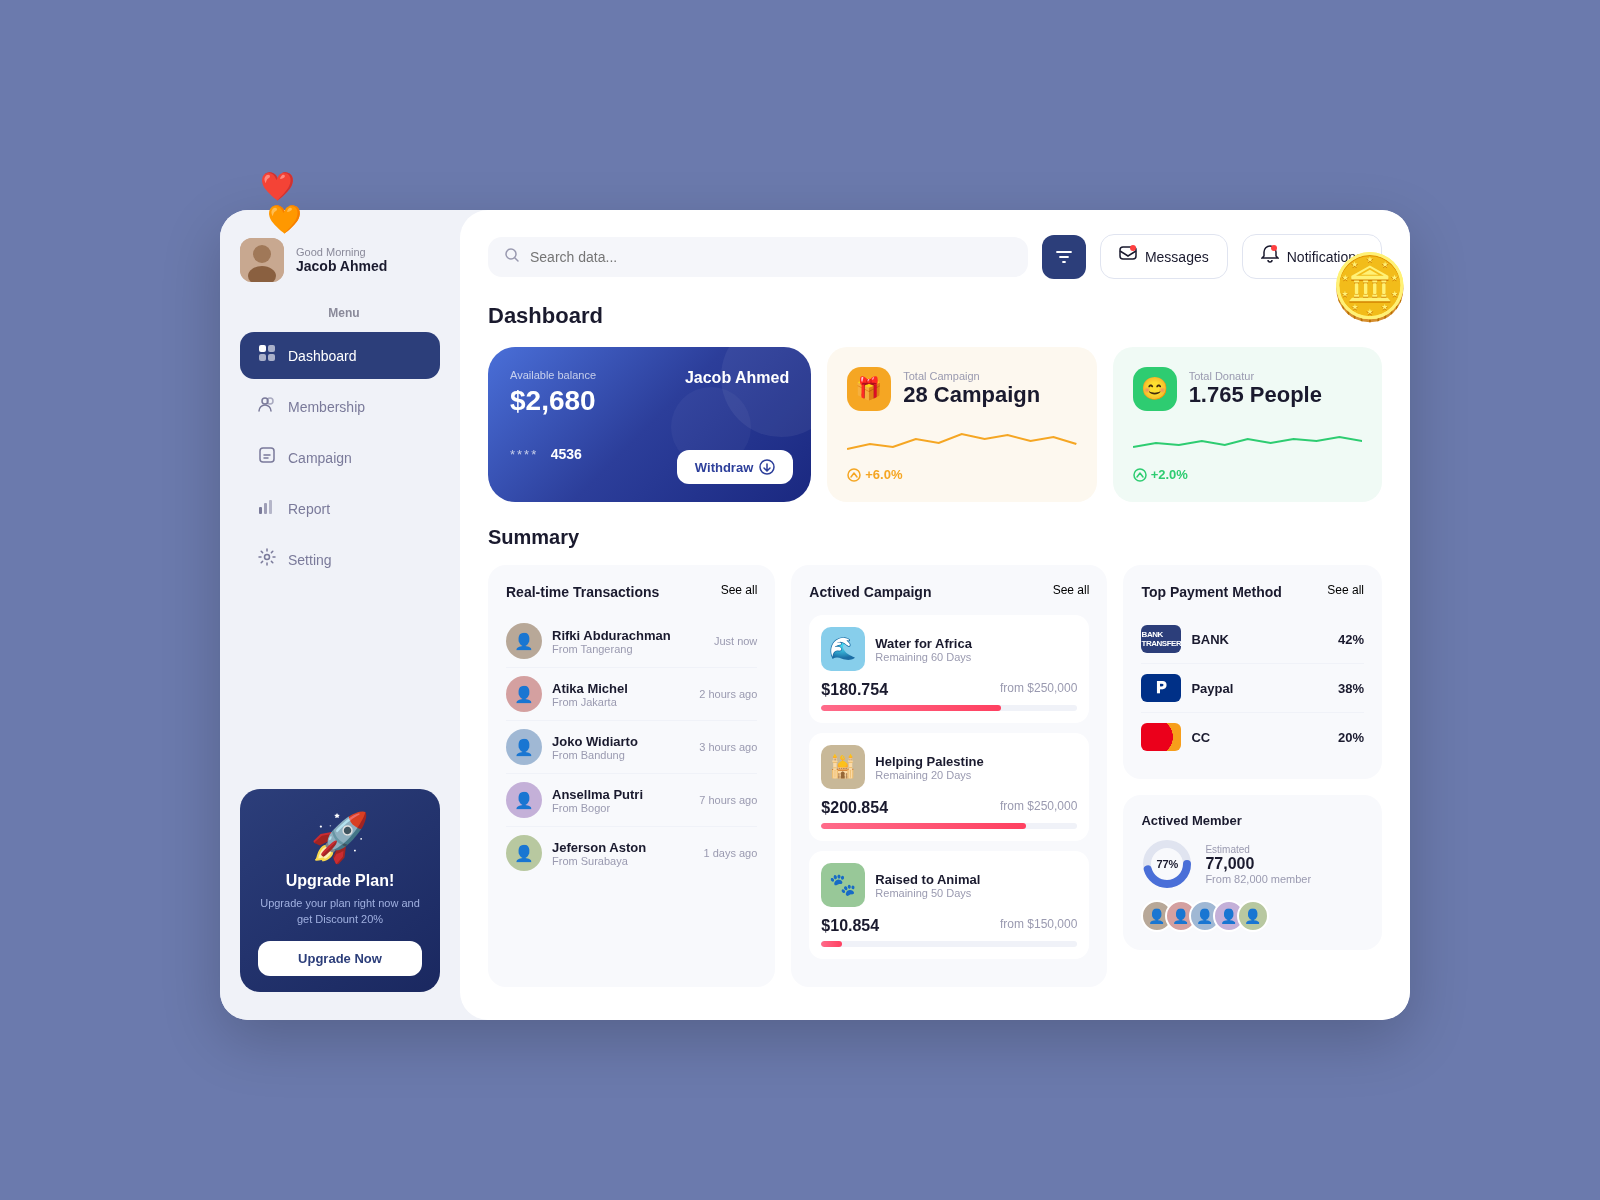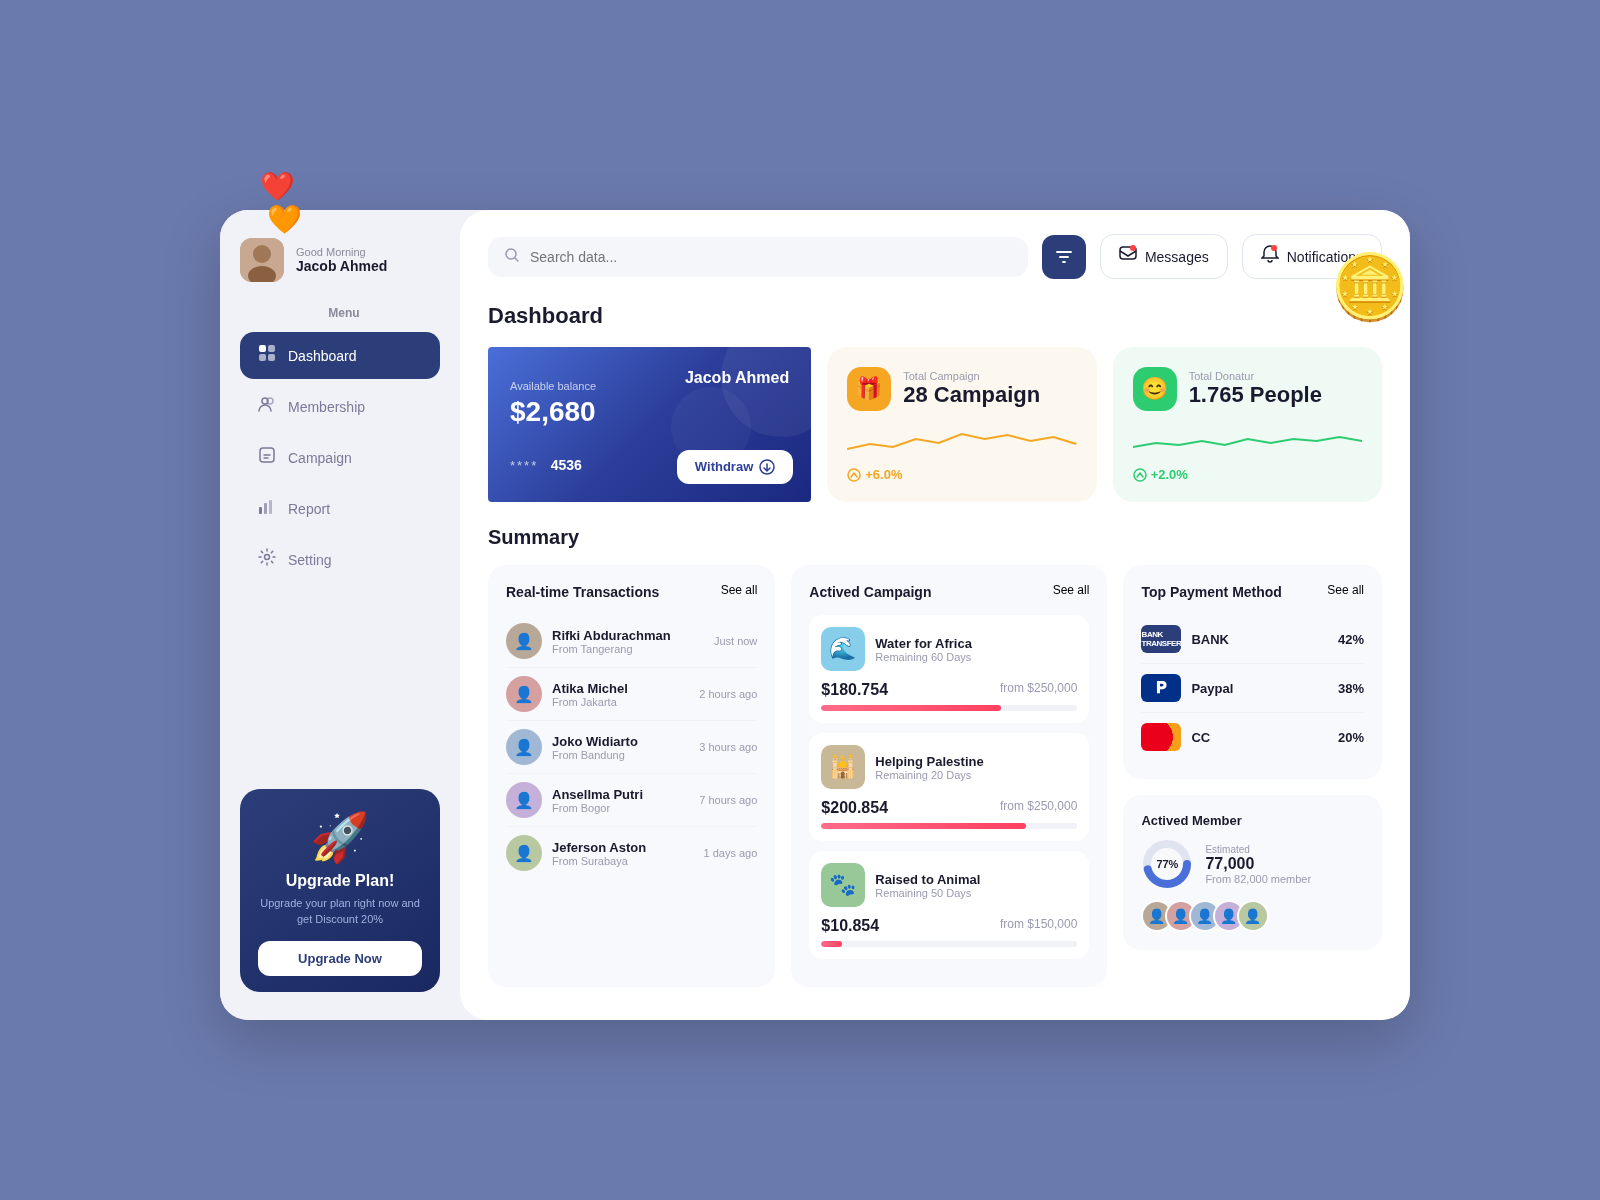--- a/index.html
+++ b/index.html
@@ -202,22 +202,22 @@
     }
     
     .stats-row {
       display: grid;
       grid-template-columns: 1.2fr 1fr 1fr;
       gap: 16px;
       margin-bottom: 24px;
     }
     .balance-card {
       background: linear-gradient(135deg, #4a6fd8, #2c3e9a, #1a2880);
-      border-radius: 4px;
-      padding: 33px 22px 18px;
+      border-radius: 27px;
+      padding: 22px 22px 18px;
       color: white;
       position: relative;
       overflow: hidden;
     }
     .balance-label { font-size: 11px; color: rgba(255,255,255,0.7); margin-bottom: 4px; }
     .balance-amount { font-size: 28px; font-weight: 800; margin-bottom: 2px; }
     .balance-name { position: absolute; top: 22px; right: 22px; font-size: 16px; font-weight: 700; }
     .card-dots { font-size: 13px; color: rgba(255,255,255,0.7); margin-top: 18px; letter-spacing: 2px; }
     .card-number { display: inline-block; margin-left: 8px; font-size: 14px; font-weight: 600; }
     .withdraw-btn {
@@ -226,20 +226,21 @@
       right: 18px;
       background: white;
       color: #2c3e9a;
       border: none;
       padding: 9px 18px;
       border-radius: 12px;
       font-size: 13px;
       font-weight: 700;
       cursor: pointer;
       display: flex;
+      align-items: center;
       gap: 6px;
     }
     .stat-card {
       background: #fdf8ef;
       border-radius: 20px;
       padding: 20px;
       position: relative;
     }
     .stat-card.green { background: #f0faf5; }
     .stat-card-header { display: flex; align-items: center; gap: 12px; margin-bottom: 6px; }

